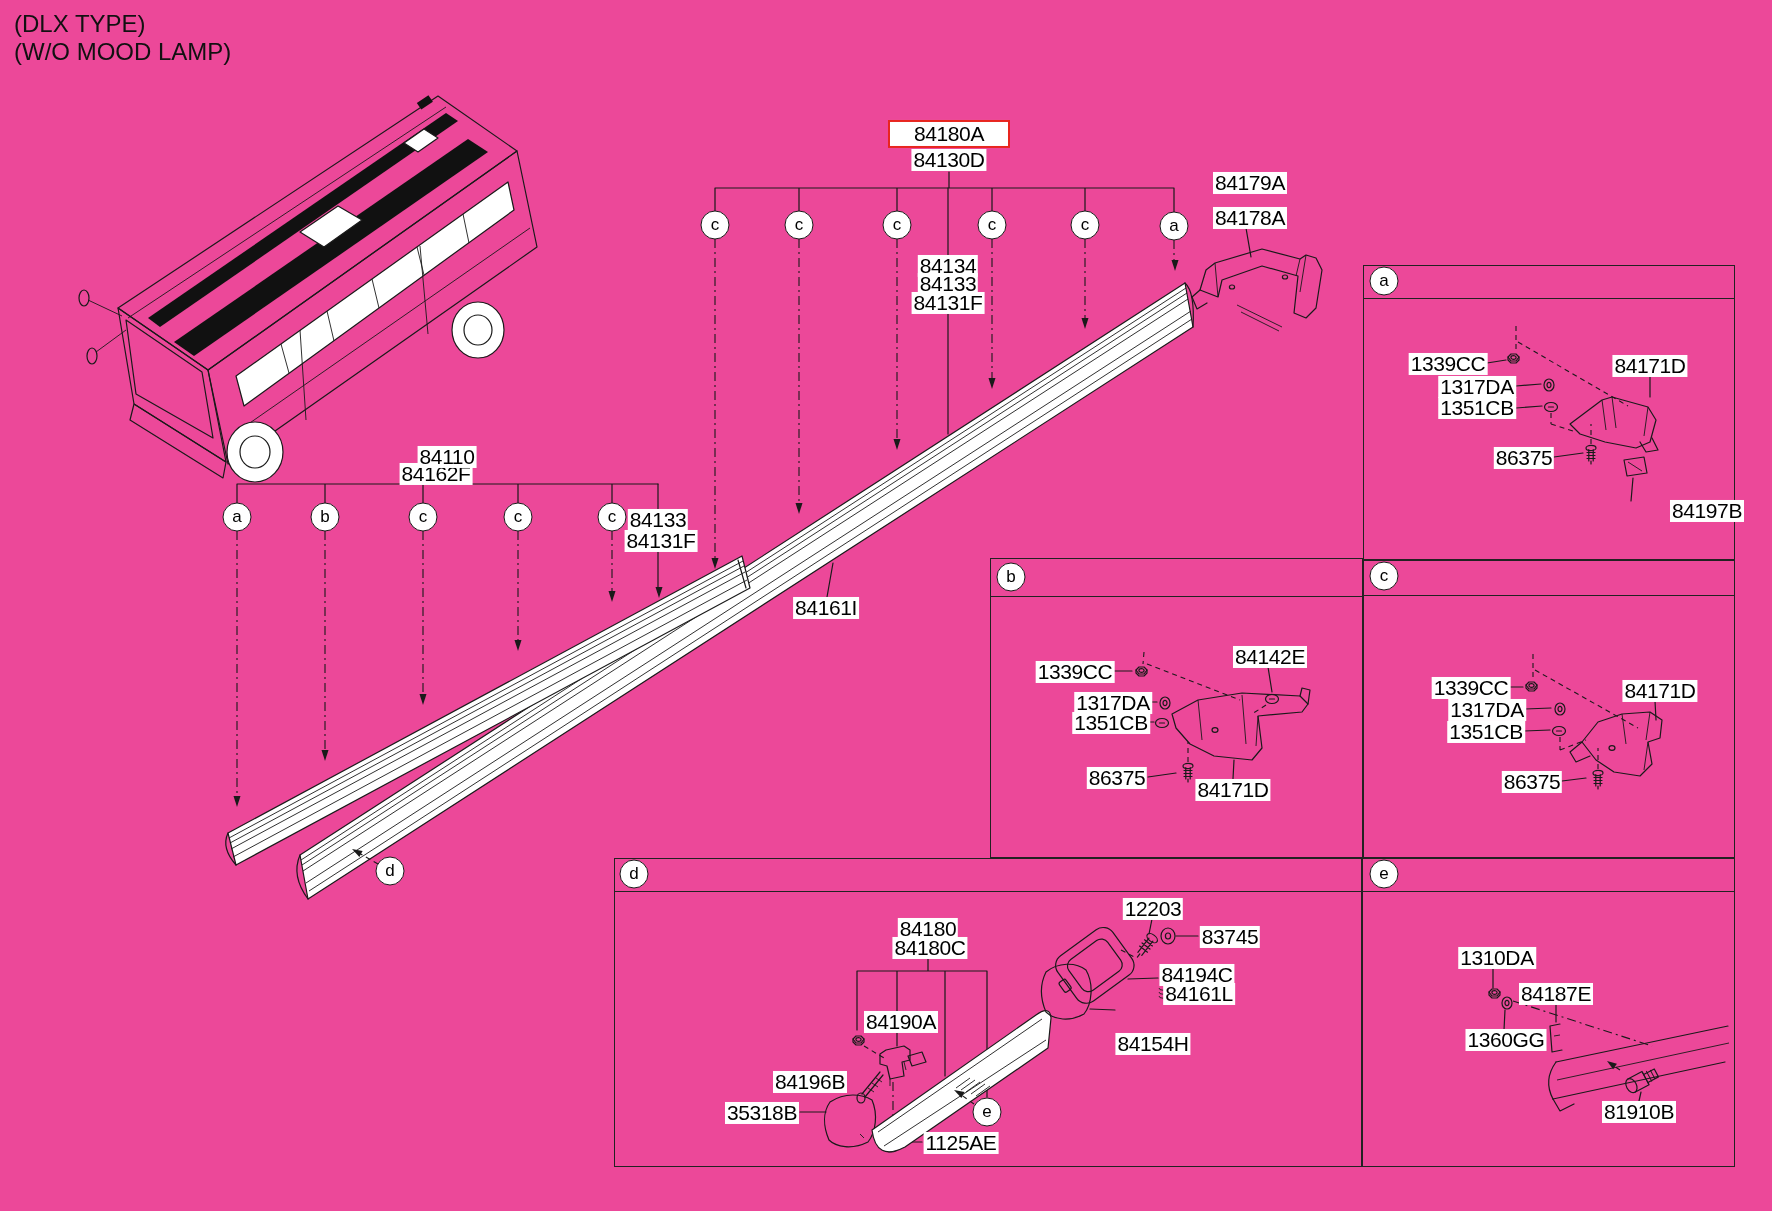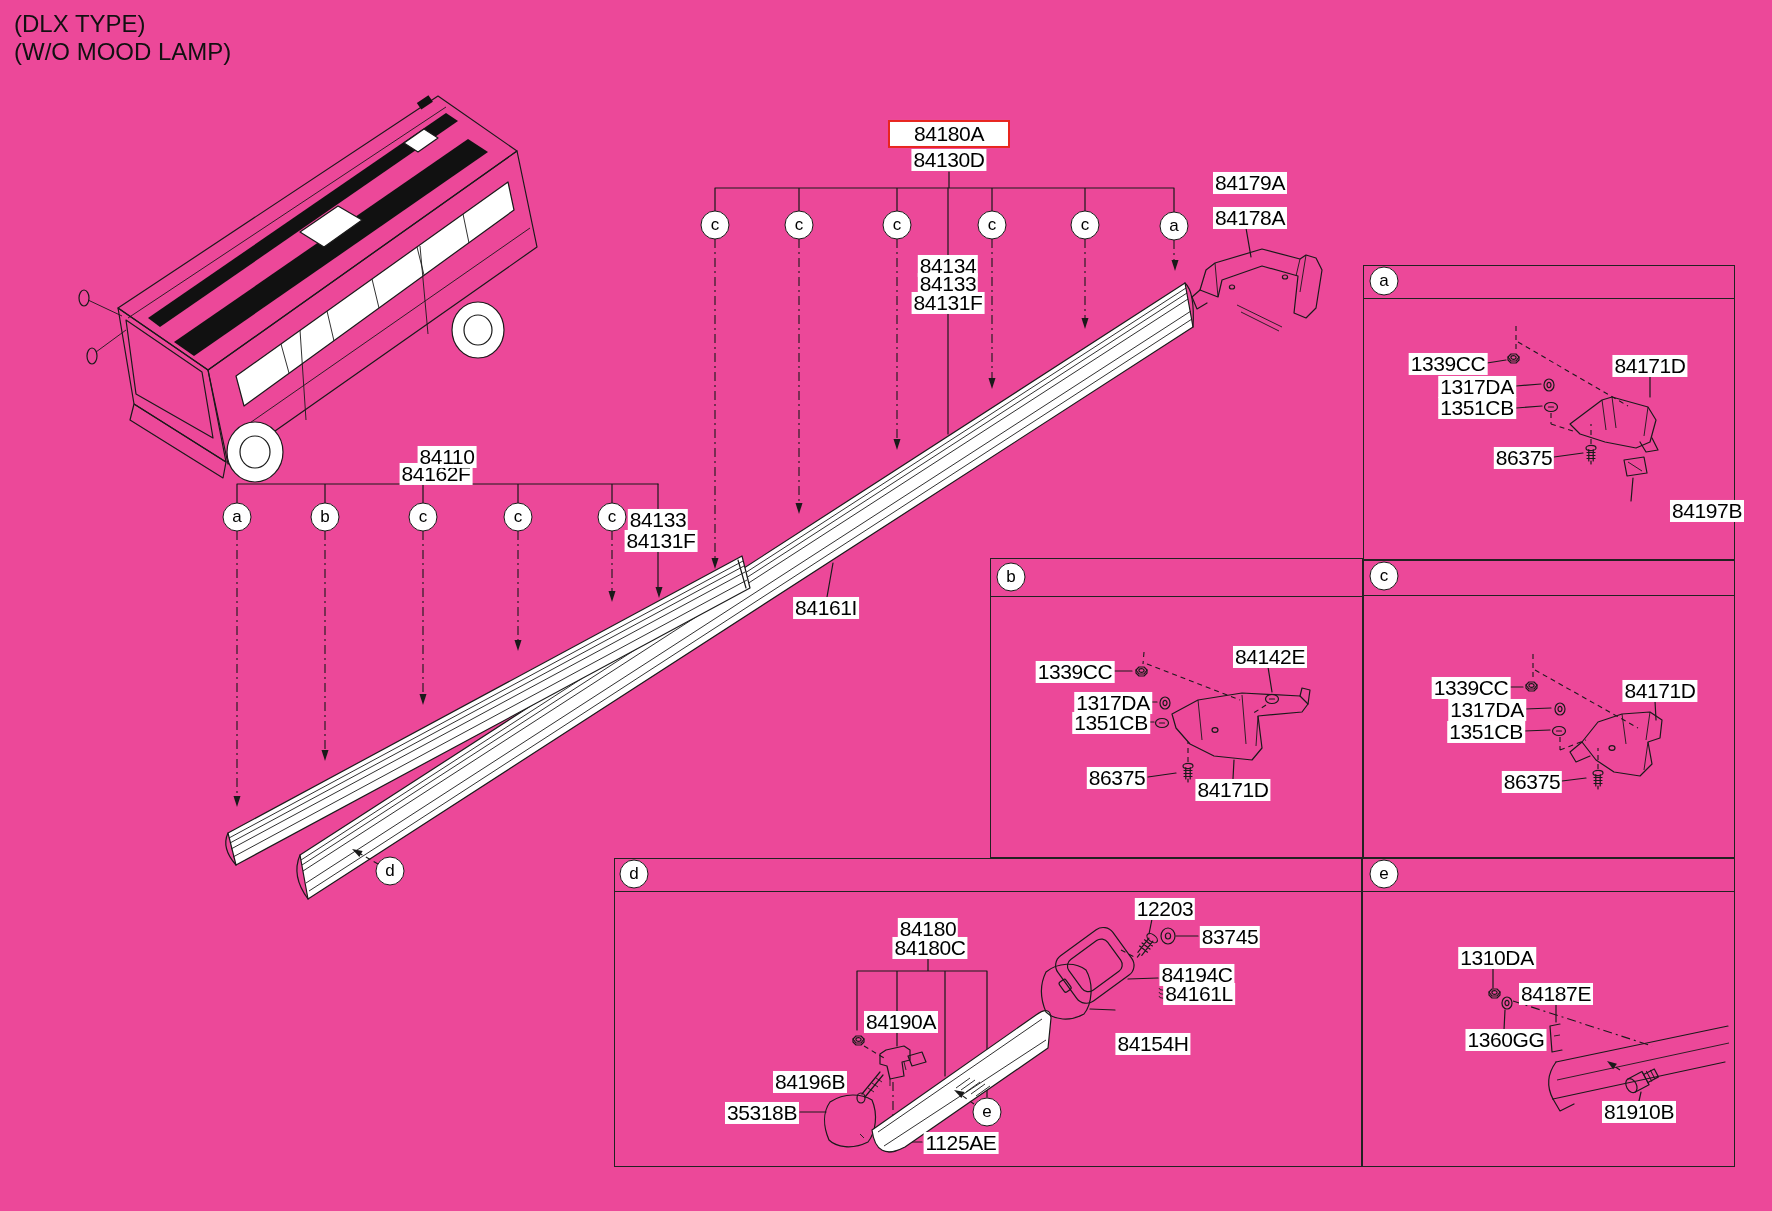--- a/index.html
+++ b/index.html
@@ -311,21 +311,21 @@
       <div class="part-label" style="left: 1487px; top: 710px;">1317DA</div>
       <div class="part-label" style="left: 1486px; top: 732px;">1351CB</div>
       <div class="part-label" style="left: 1660px; top: 691px;">84171D</div>
       <div class="part-label" style="left: 1532px; top: 782px;">86375</div>
       <div class="part-label" style="left: 928px; top: 929px;">84180</div>
       <div class="part-label" style="left: 930px; top: 948px;">84180C</div>
       <div class="part-label" style="left: 901px; top: 1022px; text-align: center;">84190A</div>
       <div class="part-label" style="left: 810px; top: 1082px;">84196B</div>
       <div class="part-label" style="left: 762px; top: 1113px;">35318B</div>
       <div class="part-label" style="left: 961px; top: 1143px;">1125AE</div>
-      <div class="part-label" style="left: 1153px; top: 909px; margin-left: 12px;">12203</div>
+      <div class="part-label" style="left: 1153px; top: 909px;">12203</div>
       <div class="part-label" style="left: 1230px; top: 937px;">83745</div>
       <div class="part-label" style="left: 1197px; top: 975px;">84194C</div>
       <div class="part-label" style="left: 1199px; top: 994px;">84161L</div>
       <div class="part-label" style="left: 1153px; top: 1012px; margin-top: 32px;">84154H</div>
       <div class="part-label" style="left: 1497px; top: 958px;">1310DA</div>
       <div class="part-label" style="left: 1556px; top: 994px;">84187E</div>
       <div class="part-label" style="left: 1506px; top: 1040px;">1360GG</div>
       <div class="part-label" style="left: 1639px; top: 1112px;">81910B</div>
     </div>
   <div id="callouts">

